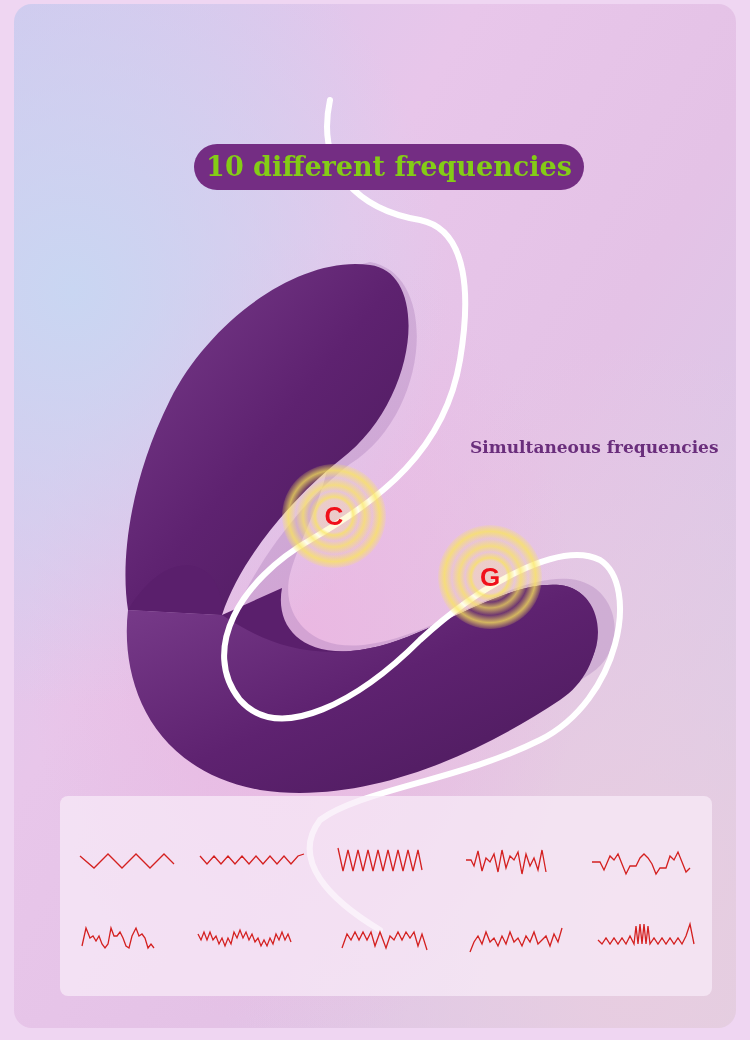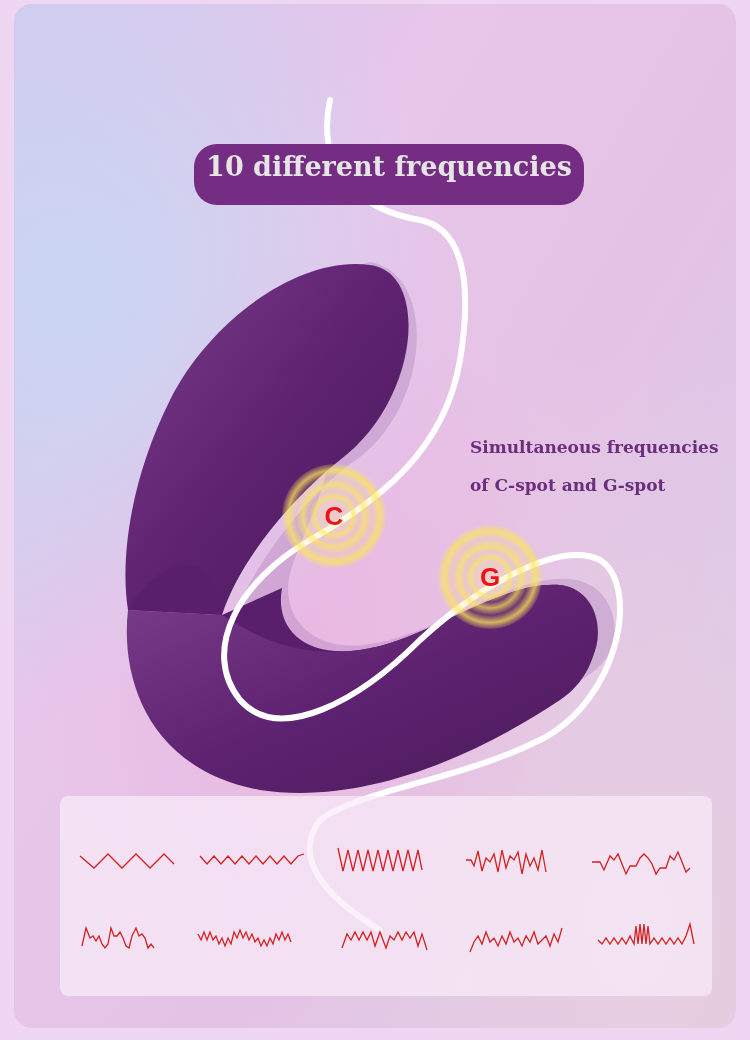--- a/index.html
+++ b/index.html
@@ -4,21 +4,21 @@
 <style>
   html,body{margin:0;padding:0;}
   body{width:750px;height:1040px;background:#efd6f2;position:relative;overflow:hidden;font-family:"DejaVu Serif",serif;}
   .card{position:absolute;left:14px;top:4px;width:722px;height:1024px;border-radius:18px;overflow:hidden;
     background:
       radial-gradient(ellipse at 8% 28%, #c9d6f2 0%, rgba(201,214,242,0) 40%),
       radial-gradient(ellipse at 40% 62%, #eab8e2 0%, rgba(234,184,226,0) 45%),
       radial-gradient(ellipse at 85% 90%, #e9cde0 0%, rgba(233,205,224,0) 45%),
       linear-gradient(120deg,#d2c8ee 0%,#e8c6ea 35%,#e4c2e6 60%,#d9cae8 85%,#dccfe0 100%);}
   .title{position:absolute;left:0;right:0;top:50px;text-align:center;font-weight:bold;font-size:49px;color:#2b2b2b;letter-spacing:0.5px;}
-  .pill{position:absolute;left:180px;top:140px;width:390px;height:61px;border-radius:23px;background:#742d83;color:#e5e5e5;font-weight:bold;font-size:27px;text-align:center;line-height:46px;}
+  .pill{position:absolute;left:180px;top:140px;width:390px;height:46px;border-radius:23px;background:#742d83;color:#84cc16;font-weight:bold;font-size:27px;text-align:center;line-height:46px;}
   .desc{position:absolute;left:456px;top:424px;color:#6a2e7c;font-weight:bold;font-size:17px;line-height:38px;}
   svg.art{position:absolute;left:0;top:0;}
   .wave-panel{position:absolute;left:46px;top:792px;width:652px;height:200px;border-radius:8px;background:rgba(248,236,248,0.72);}
   .marker{position:absolute;width:104px;height:104px;border-radius:50%;display:flex;align-items:center;justify-content:center;
     background:radial-gradient(circle, rgba(255,240,120,0.25) 0%, rgba(255,240,120,0.25) 22%, rgba(250,230,90,0.75) 26%, rgba(250,230,90,0.1) 34%, rgba(250,230,90,0.7) 42%, rgba(250,230,90,0.1) 52%, rgba(250,230,90,0.75) 62%, rgba(250,230,90,0.05) 72%);}
   .marker span{font-family:"Liberation Sans",sans-serif;font-weight:bold;font-size:26px;color:#f0101a;}
 </style>
 </head>
 <body>
 
@@ -38,21 +38,20 @@
     <path d="M128 610 L222 615 C210 680 240 760 330 770 C420 780 510 720 575 678 C610 655 605 590 560 585 C500 580 430 640 360 650 C300 658 275 625 282 588 L222 615 C225 560 170 540 128 610 Z" fill="#5a1f6c"></path>
     <path d="M128 610 C120 680 150 770 260 790 C360 805 470 760 560 700 C610 668 608 590 560 585 C500 580 430 640 360 650 C300 658 260 640 222 615 Z" fill="url(#body)"></path>
 
     <path d="M330 100 C315 170 360 210 420 220 C470 230 470 300 460 360 C445 450 380 500 310 540 C240 580 200 650 240 700 C280 745 360 700 420 640 C480 585 560 540 600 560 C640 585 620 700 540 740 C460 780 360 790 320 820 C290 860 330 900 380 930" fill="none" stroke="#ffffff" stroke-width="6" stroke-linecap="round"></path>
   </svg>
 
   <div class="pill">10 different frequencies</div>
 
   <div class="desc">
     <div>Simultaneous frequencies</div>
-    <div>of C-spot and G-spot</div>
   </div>
 
   <div class="marker" style="left:268px;top:460px;">
     <span>C</span>
   </div>
   <div class="marker" style="left:424px;top:521px;">
     <span>G</span>
   </div>
 
   <div class="wave-panel">

